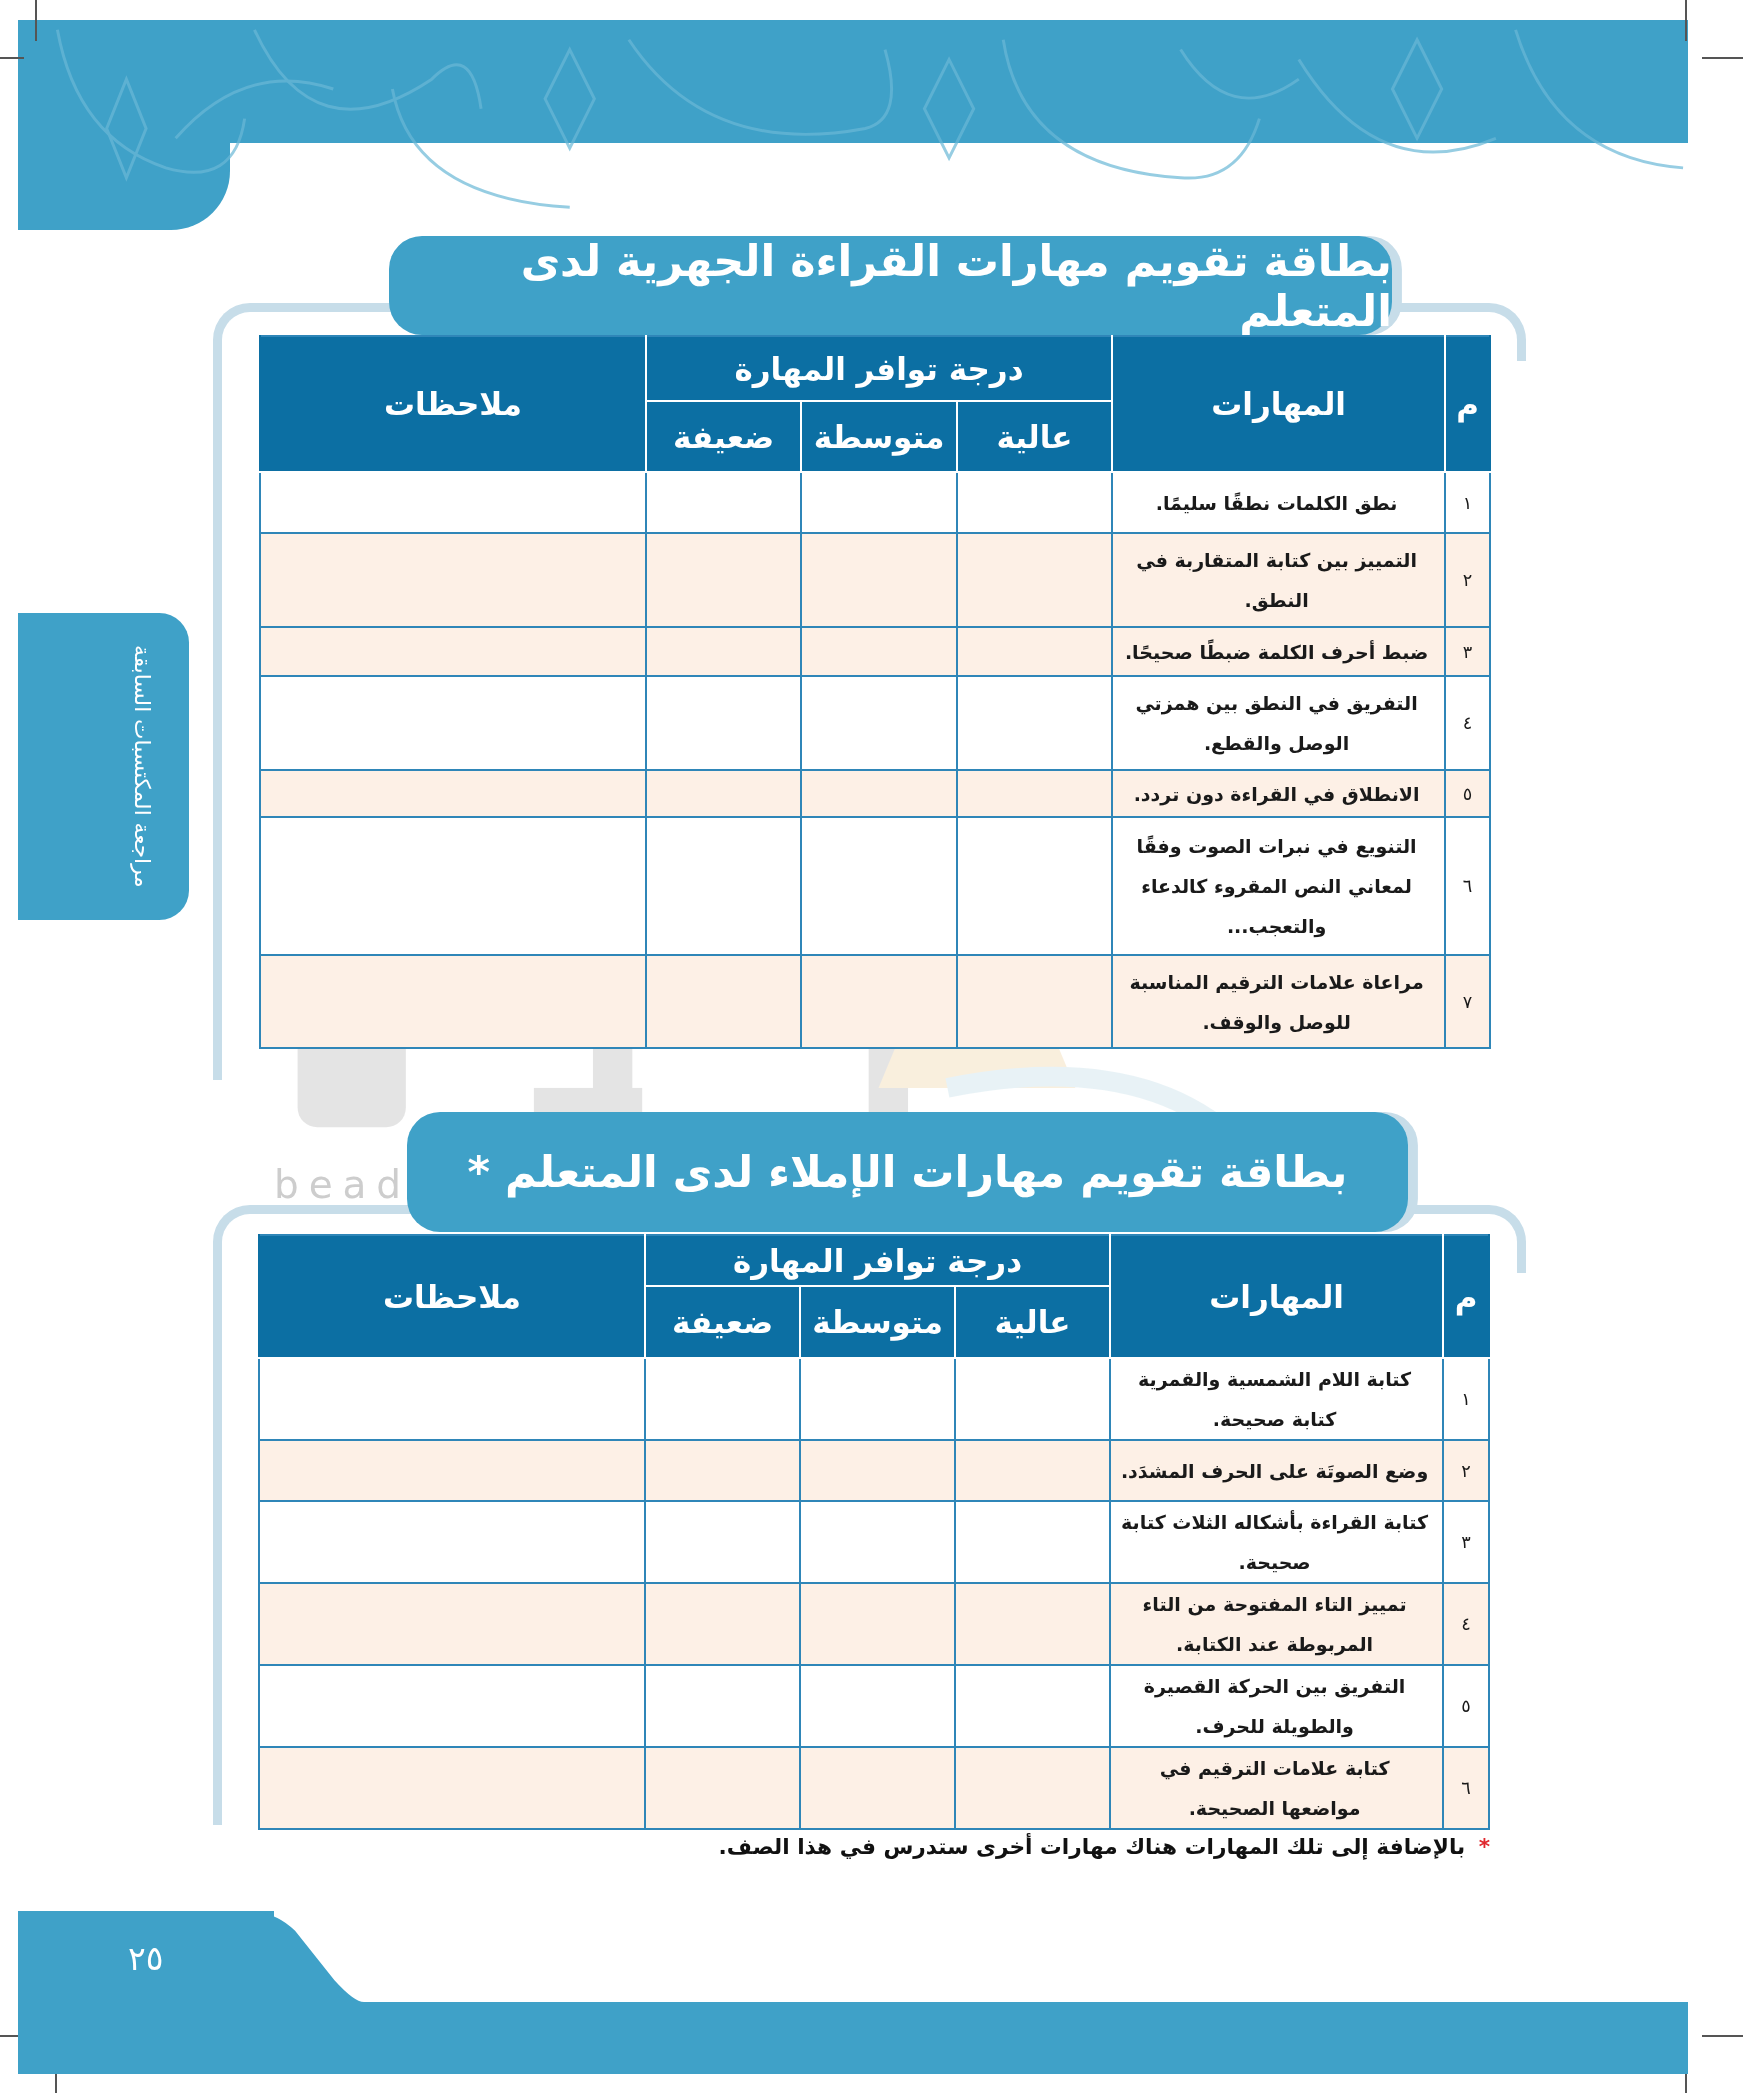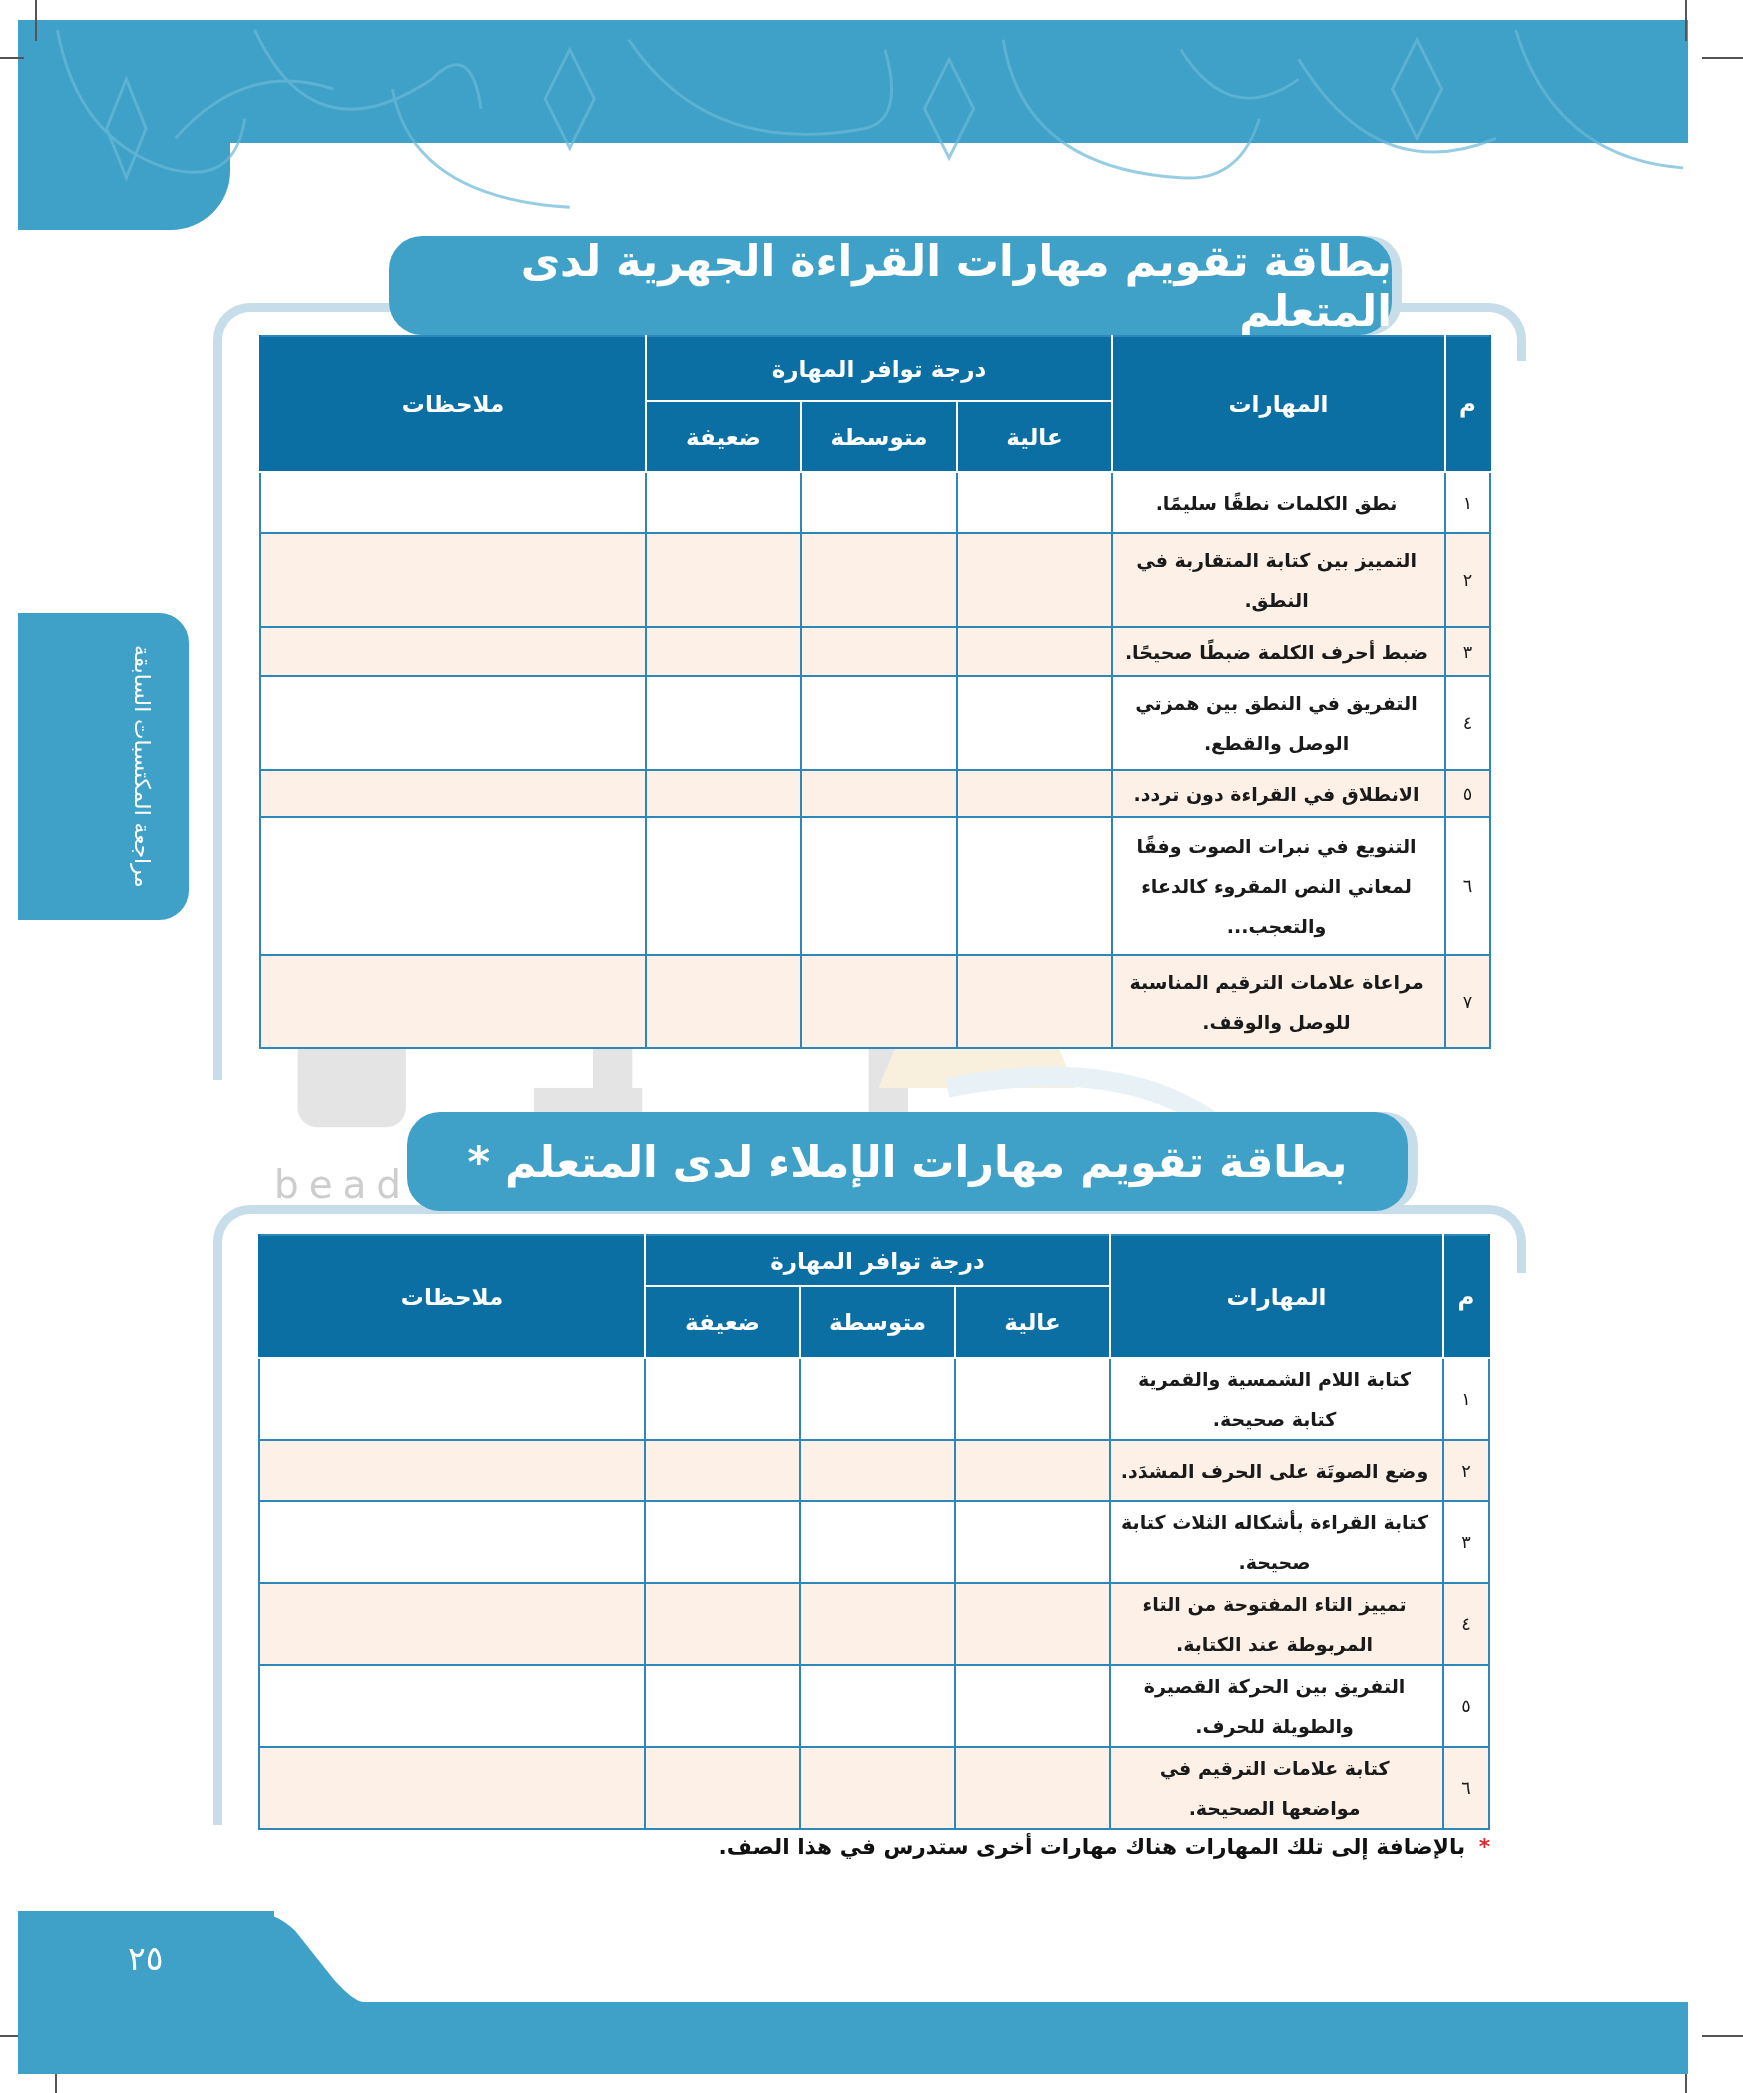--- a/index.html
+++ b/index.html
@@ -18,21 +18,21 @@
   .title-pill { background:#3fa1c8; border-radius:33px; color:#fff; display:flex; align-items:center; justify-content:center;
     font-weight:bold; font-size:43px; direction:rtl; box-shadow:9.9px 0 0 0 #c7dde9;margin-top:24px; }
   .title-pill span { letter-spacing:0.5px; }
 
   
   .frame { border:9.9px solid #c7dde9; border-right:none; border-bottom:none; border-top-left-radius:37px; }
   .frame-right { border-top:9.9px solid #c7dde9; border-right:9.9px solid #c7dde9; border-top-right-radius:37px; }
 
   
   table.eval { position:absolute; border-collapse:collapse; direction:rtl; table-layout:fixed; }
-  table.eval th { background:#0c6fa3; color:#fff; font-weight:bold; font-size:23px; border:2px solid #ffffff; border-top:none; text-align:center; padding:0; }
+  table.eval th { background:#0c6fa3; color:#fff; font-weight:bold; font-size:31px; border:2px solid #ffffff; border-top:none; text-align:center; padding:0; }
   table.eval th.edge-right { border-right:2px solid #0c6fa3; }
   table.eval th.edge-left { border-left:2px solid #0c6fa3; }
   table.eval td { border:2px solid #2f86b8; font-size:19px; font-weight:bold; color:#1a1a1a; padding:0; vertical-align:middle; }
   table.eval td.num { text-align:center; font-size:17.7px; font-weight:normal; }
   table.eval td.skill { text-align:center; padding:0 11.8px 0 7.9px; line-height:40px; }
   table.eval tr.shade td { background:#fdf0e6; }
   table.eval tr.plain td { background:#ffffff; }
   table.eval { border:2px solid #2f86b8; }
 
   
@@ -189,21 +189,21 @@
         <td></td>
         <td></td>
         <td></td>
     </tr>
   </tbody>
 </table>
 
 <div class="abs frame" style="left:213px;top:1205px;width:1182px;height:611px;"></div>
 <div class="abs frame-right" style="left:1379px;top:1205px;width:138px;height:59px;"></div>
 
-<div class="abs title-pill" style="left:407px;top:1088px;width:1001px;height:99px;">
+<div class="abs title-pill" style="left:407px;top:1088px;width:1001px;height:120px;">
   <span>بطاقة تقويم مهارات الإملاء لدى المتعلم *</span>
 </div>
 
 <table class="eval" style="left:258px;top:1234px;width:1229px;">
   <colgroup>
     <col style="width:46px">
       <col style="width:333px">
       <col style="width:155px">
       <col style="width:155px">
       <col style="width:155px">

